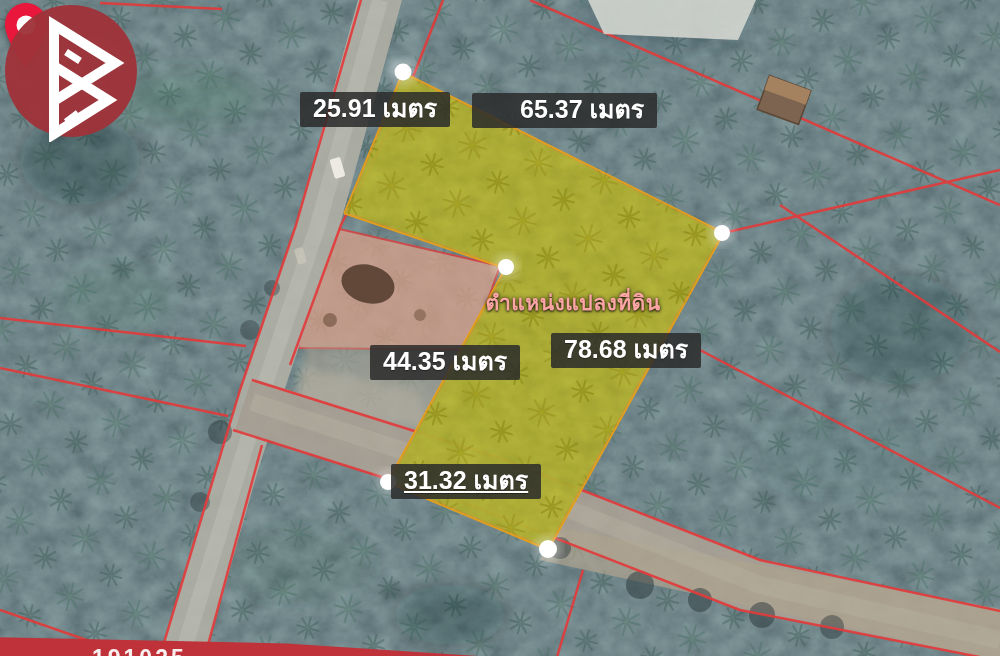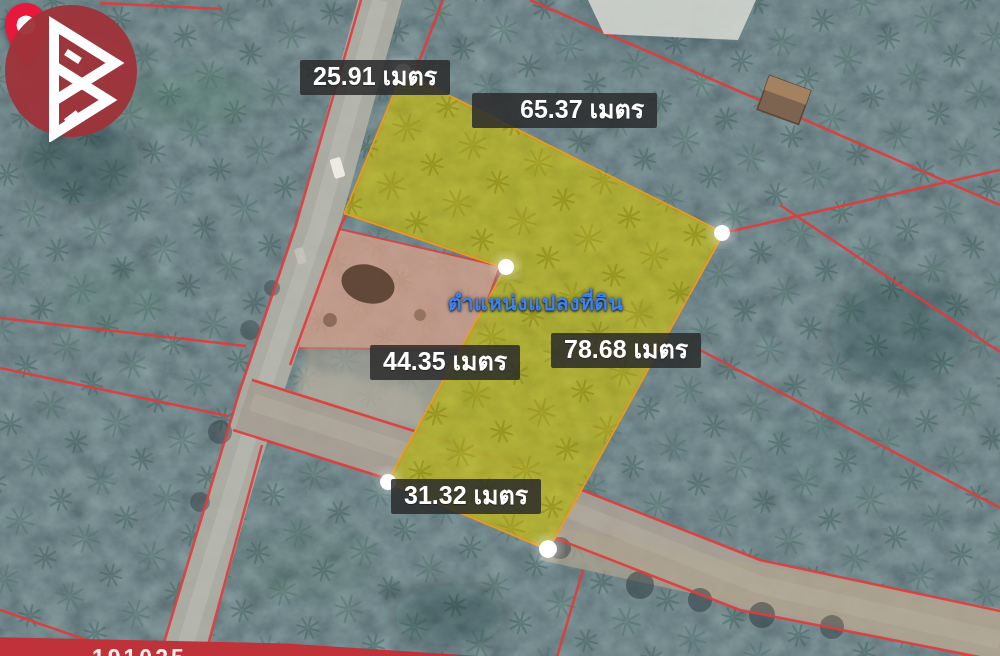--- a/index.html
+++ b/index.html
@@ -3,30 +3,30 @@
 <meta charset="utf-8">
 <style>
   html,body{margin:0;padding:0;background:#101b20;}
   #stage{position:relative;width:1000px;height:656px;overflow:hidden;
          font-family:"Liberation Sans","DejaVu Sans",sans-serif;background:#1b2a30;}
   #stage svg{position:absolute;left:0;top:0;display:block;}
   .mlabel{position:absolute;background:rgba(42,42,42,.85);color:#fff;
           font-weight:bold;font-size:25px;line-height:1.12;
           padding:2px 13px 5px;border-radius:2px;white-space:nowrap;
           text-shadow:0 1px 1px rgba(0,0,0,.4);}
-  #lab-2591{left:300px;top:60px;}
+  #lab-2591{left:300px;top:92px;}
   #lab-6537{left:472px;top:93px;padding-left:48px;}
   #lab-3209{left:341px;top:175px;}
   #lab-4435{left:370px;top:321px;margin-top:24px;}
   #lab-6728{left:551px;top:333px;}
-  #lab-3132{left:391px;top:479px;}
+  #lab-3132{left:391px;top:464px;text-decoration:underline;}
   #pin{position:absolute;left:549px;top:210px;width:52px;height:72px;
        filter:drop-shadow(0 2px 3px rgba(0,0,0,.45));}
-  #pin-caption{position:absolute;left:448px;top:286px;width:250px;text-align:left;
-       color:#3b82f6;font-weight:bold;font-size:21px;letter-spacing:.5px;
+  #pin-caption{position:absolute;left:448px;top:286px;width:250px;text-align:center;
+       color:#fca5a5;font-weight:bold;font-size:21px;letter-spacing:.5px;
        text-shadow:0 0 4px rgba(0,0,0,.8),0 1px 2px rgba(0,0,0,.8);}
   #logo{position:absolute;left:797px;top:2px;width:142px;height:142px;}
   #banner{position:absolute;left:0;top:632px;width:478px;height:24px;
        background:#bf323a;overflow:hidden;
        clip-path:polygon(0 22%,60% 48%,100% 100%,0 100%);}
   #banner span{position:absolute;left:92px;top:13px;color:rgba(255,255,255,.92);
        font-weight:bold;font-size:23px;letter-spacing:3px;}
 </style>
 </head>
 <body>

